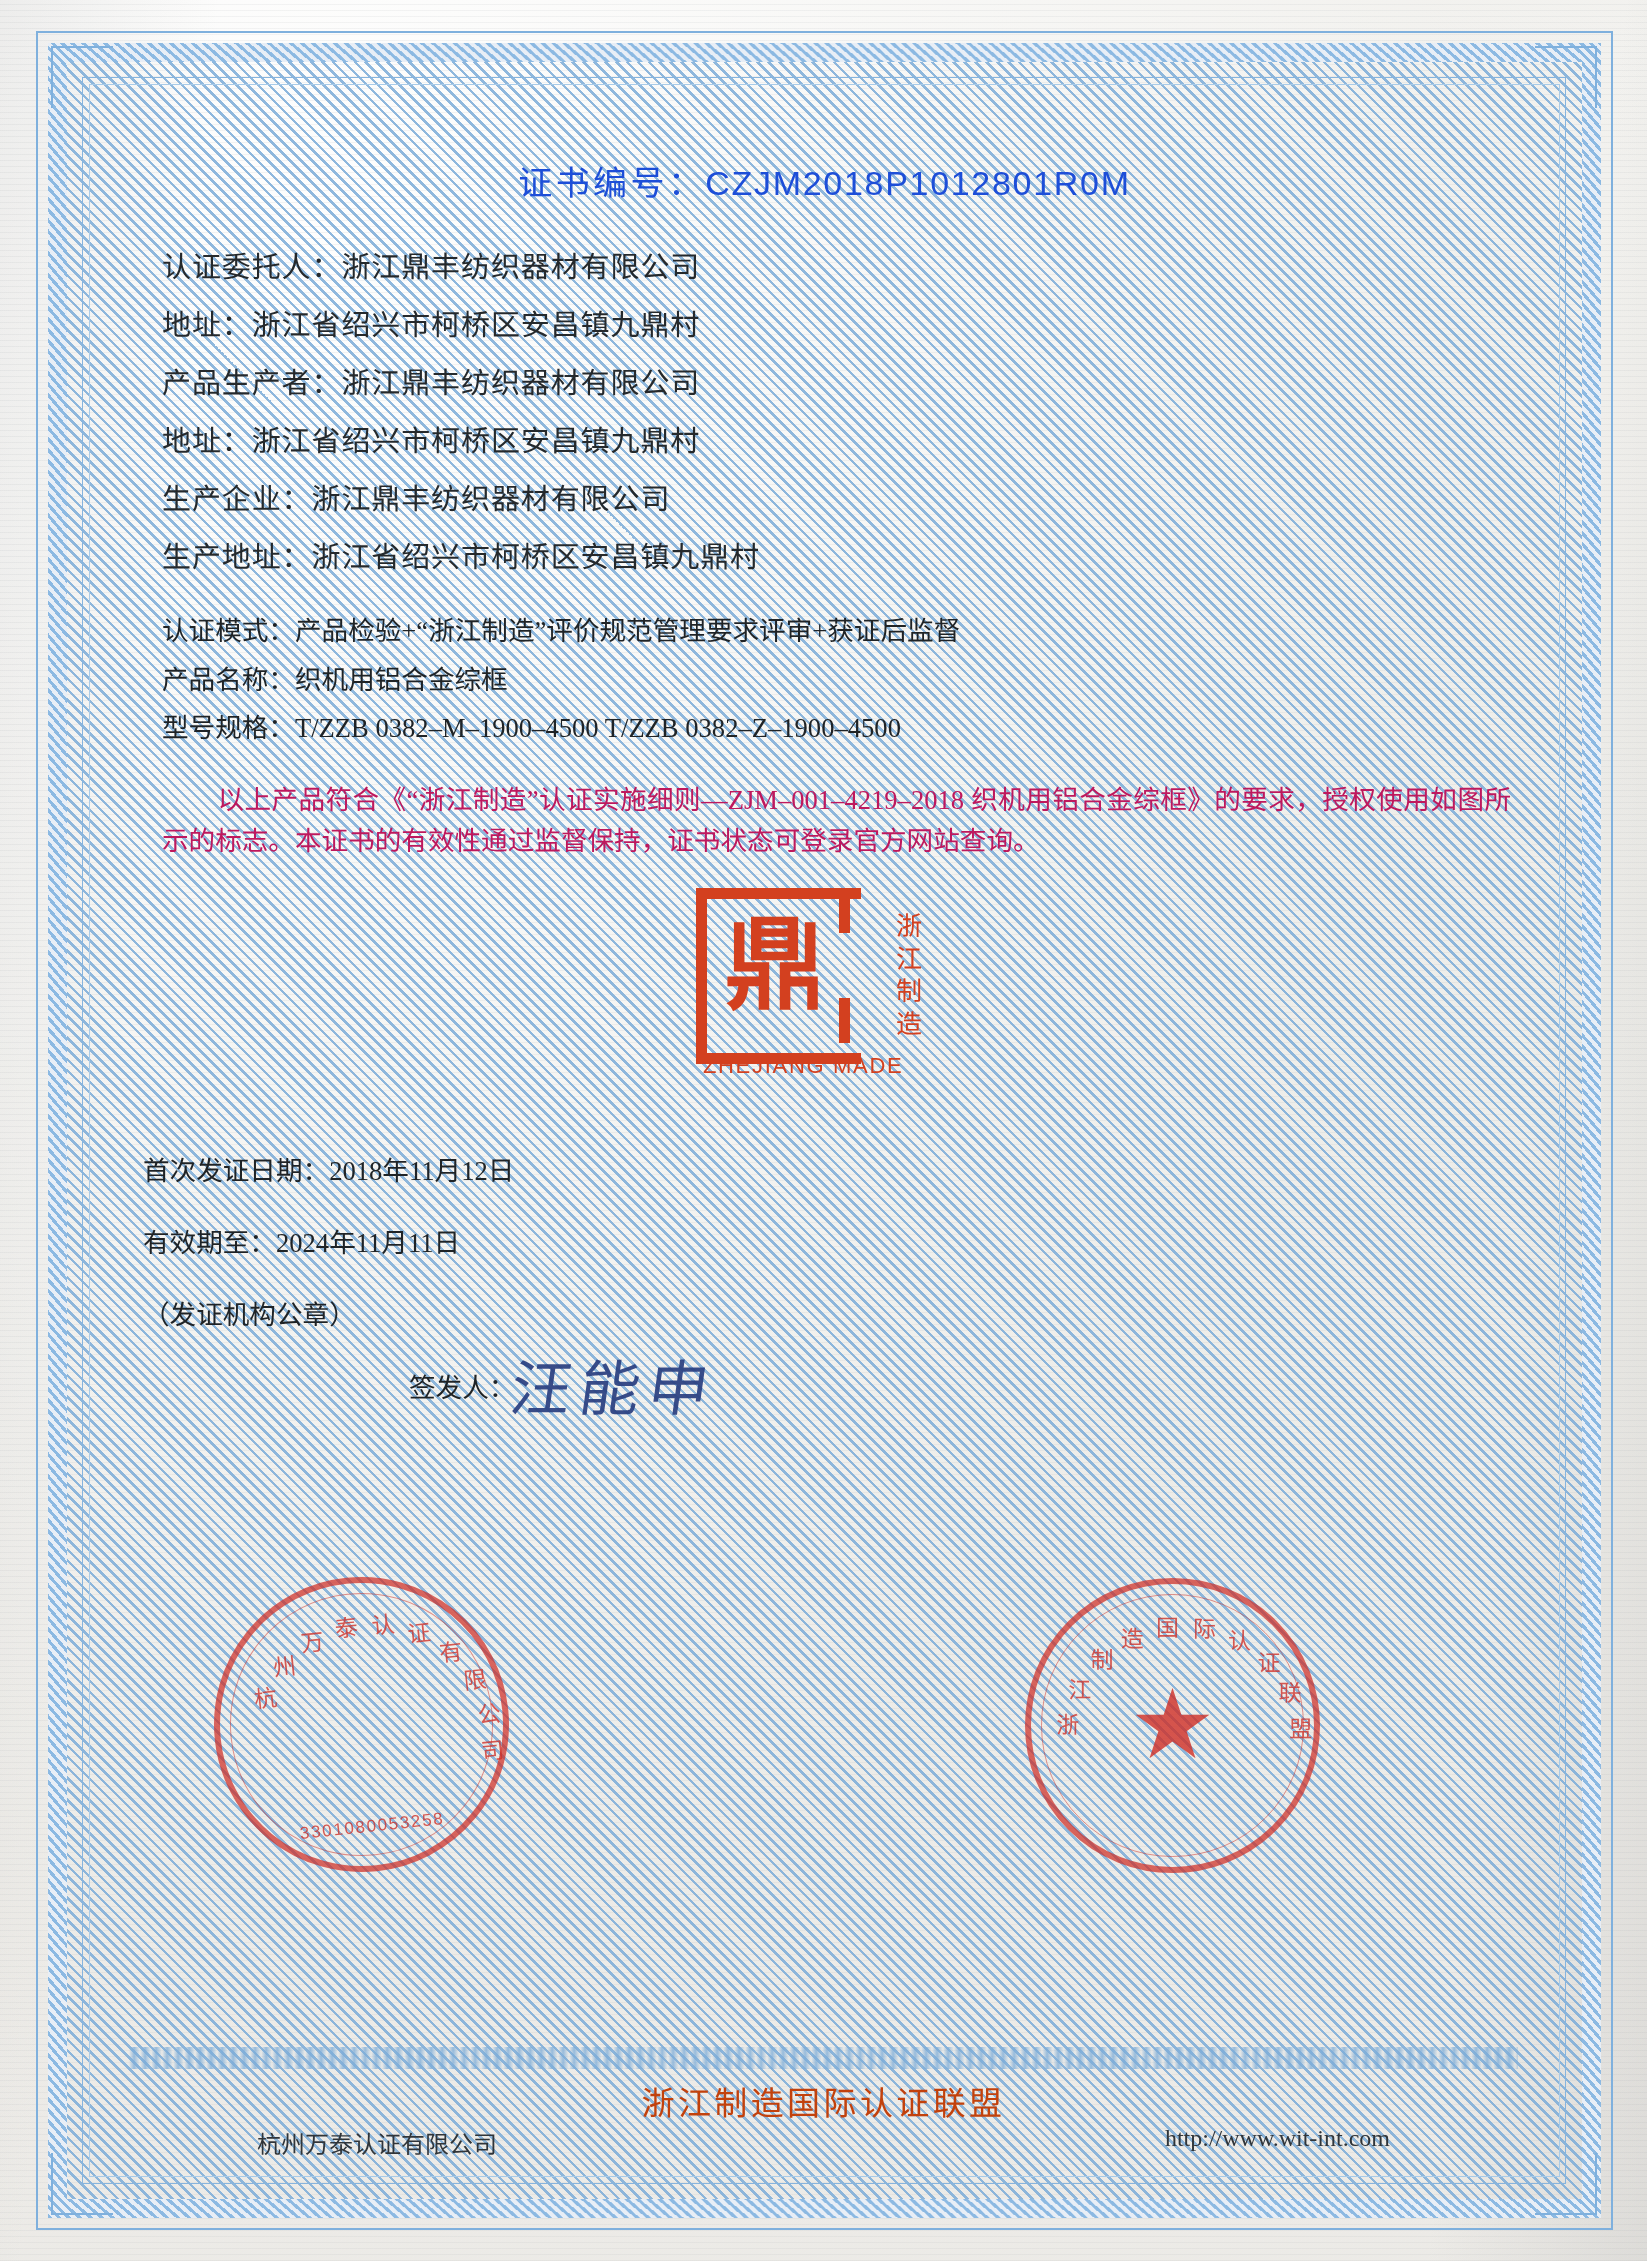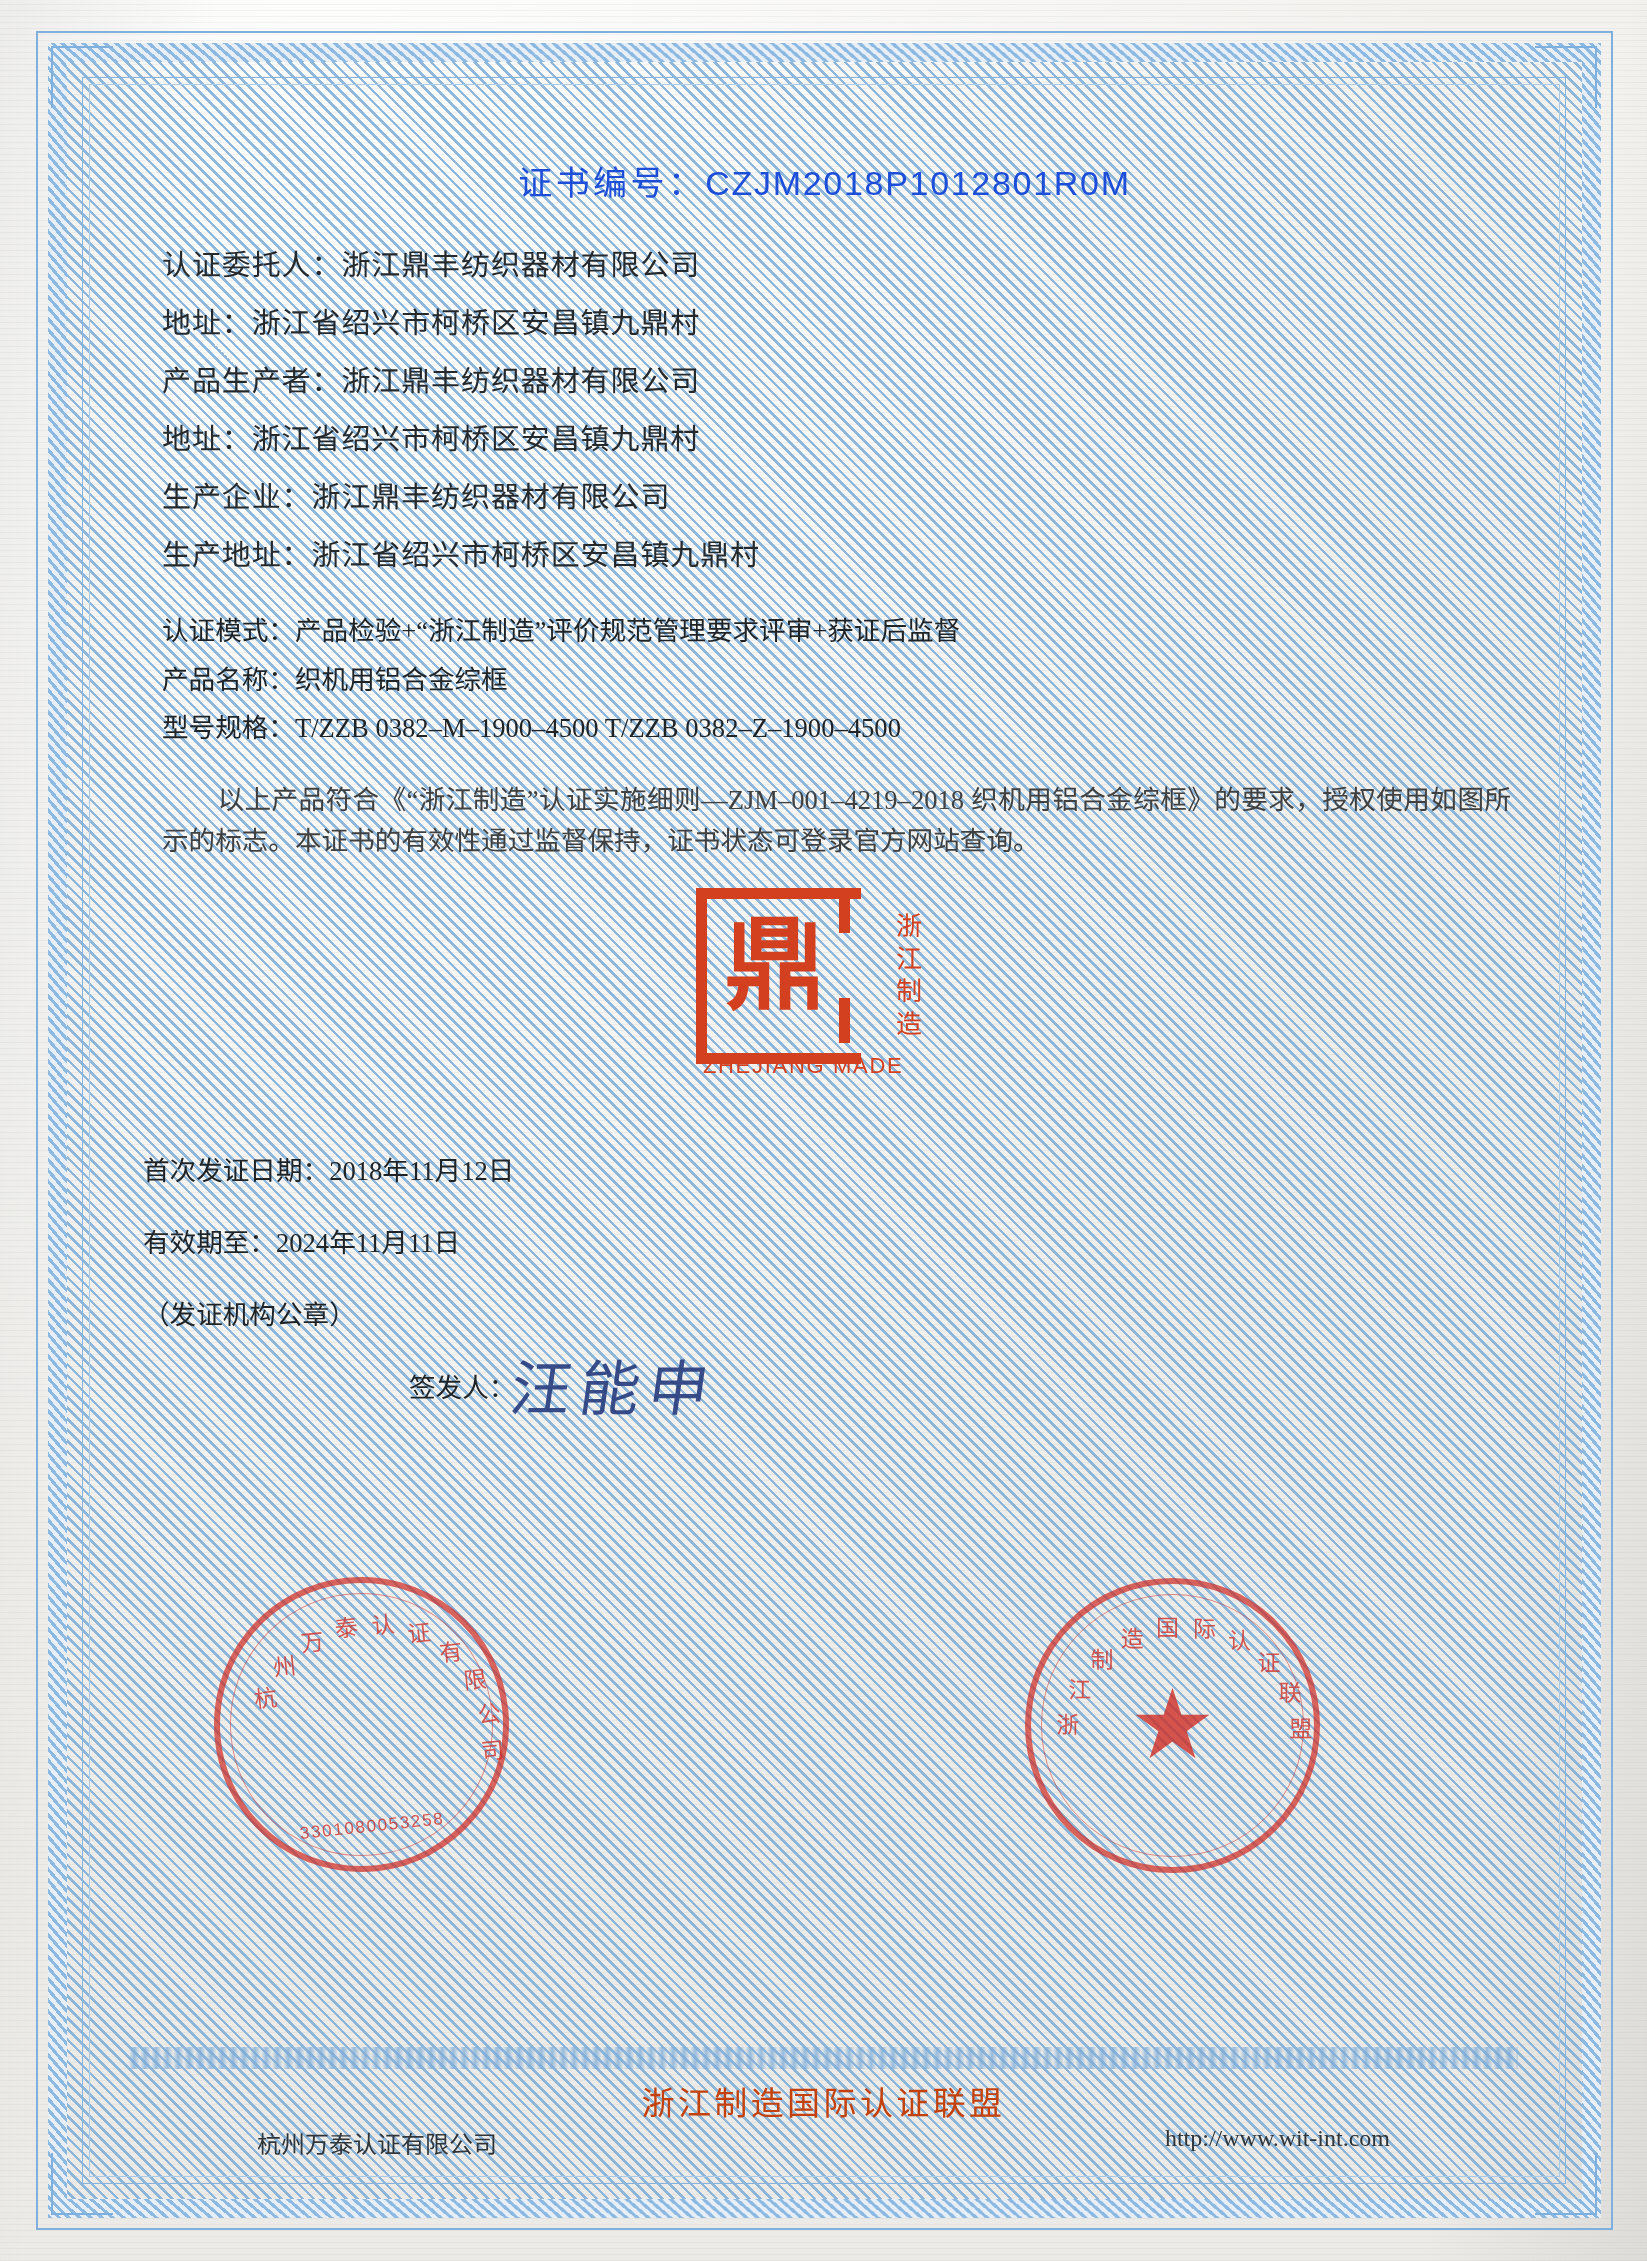--- a/index.html
+++ b/index.html
@@ -105,21 +105,21 @@
   .cert-no .label { letter-spacing: 3.4px; }
   .fields {
     margin-top: 48px;
     padding-left: 50px;
   }
   .field-row {
     font-size: 29px;
     line-height: 1.0;
     color: #25292c;
     margin-bottom: 29px;
-    font-family: Liberation Mono, monospace;
+    font-family: Liberation Serif, serif;
     white-space: nowrap;
   }
   .field-row .lbl { letter-spacing: 0.9px; }
   .field-row .val { letter-spacing: 0.9px; }
 
   .fields2 {
     margin-top: 46px;
     padding-left: 50px;
   }
   .field-row2 {
@@ -129,21 +129,21 @@
     margin-bottom: 22px;
     font-family: "Liberation Serif", serif;
     white-space: nowrap;
   }
   .statement {
     margin-top: 38px;
     padding-left: 50px;
     padding-right: 26px;
     font-size: 26.6px;
     line-height: 1.55;
-    color: #404040;
+    color: #be185d;
     text-align: justify;
     font-family: "Liberation Serif", serif;
   }
   .statement .indent { display: inline-block; width: 55px; }
 
   
   .logo-wrap {
     margin-top: 26px;
     display: flex;
     justify-content: center;

